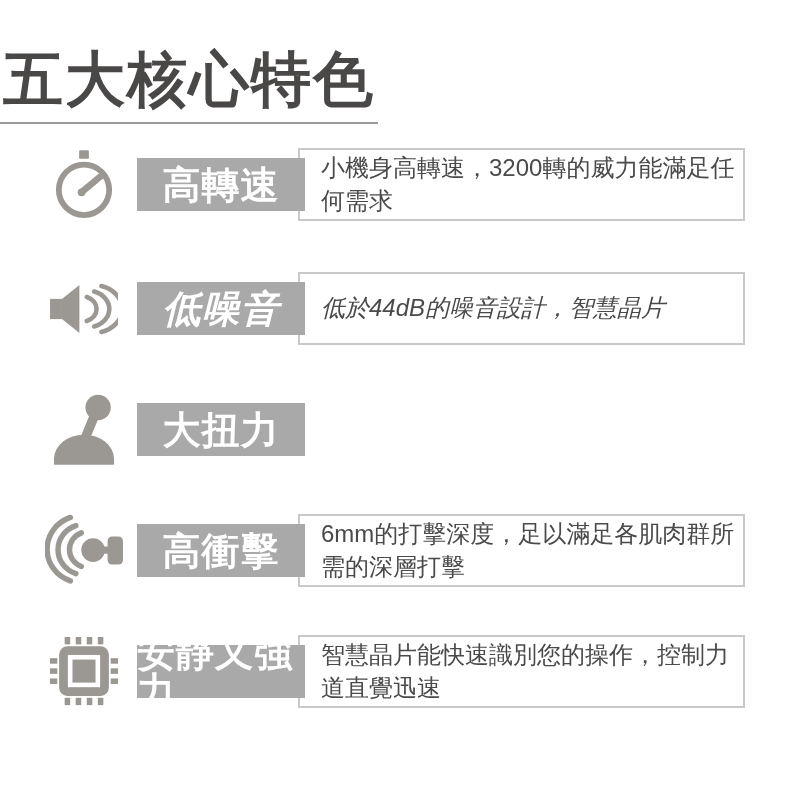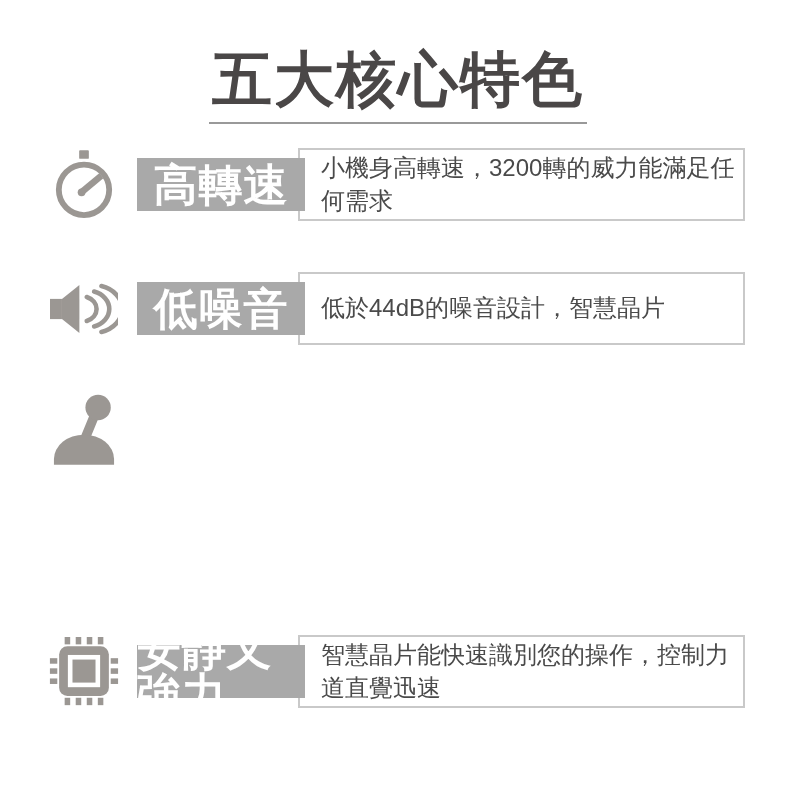--- a/index.html
+++ b/index.html
@@ -7,57 +7,57 @@
     width:800px; height:800px;
     background: var(--bg, #ffffff);
     font-family: "Liberation Sans", "DejaVu Sans", sans-serif;
     overflow:hidden;
   }
   .canvas { position:relative; width:800px; height:800px; }
 
   
   .title-wrap {
     position:absolute; top:50px; left:0; width:796px;
-    text-align:center;
+    text-align:left;
   }
   .page-title {
     display:inline-block;
     margin:0;
     font-size:60px;
     font-weight:bold;
     letter-spacing:2px;
     color: var(--title-text, #4a4747);
     padding:0 3px 12px 3px;
     border-bottom:2px solid var(--title-underline, #999999);
     line-height:1.0;
   }
 
   
   .feature-row { position:absolute; left:0; width:800px; height:73px; }
   .row-1 { top:148px; }
-  .row-2 { top:272px; }
+  .row-2 { top:272px;font-style:italic; }
   .row-3 { top:393px; }
   .row-4 { top:514px; }
   .row-5 { top:635px; }
 
   .icon-cell {
     position:absolute; left:40px; top:0; width:88px; height:73px;
     display:flex; align-items:center; justify-content:center;
     overflow:visible;
   }
   .icon-cell svg { display:block; }
   .ic-fill  { fill: var(--icon-gray, #9b9793); }
   .ic-strk  { fill:none; stroke: var(--icon-gray, #9b9793); }
 
   .feature-label {
     position:absolute; left:137px; top:10px;
     width:168px; height:53px;
     background: var(--label-bg, #a9a9a9);
     color: var(--label-text, #ffffff);
-    font-size:44px; font-weight:bold; letter-spacing:1px;
+    font-size:38px; font-weight:bold; letter-spacing:1px;
     display:flex; align-items:center; justify-content:center;
     z-index:2;
     line-height:1;
   }
 
   .feature-desc {
     position:absolute; left:298px; top:0;
     width:447px; height:73px;
     box-sizing:border-box;
     background:#ffffff;
@@ -111,22 +111,39 @@
   </div>
 
   <div class="feature-row row-3">
     <div class="icon-cell">
       <svg width="62" height="74" viewBox="0 0 66 78" aria-hidden="true">
         <path class="ic-strk" d="M 30 58 L 44 24" stroke-width="10" stroke-linecap="round"></path>
         <circle class="ic-fill" cx="48" cy="15" r="13.5"></circle>
         <path class="ic-fill" d="M 1 76 L 65 76 L 65 70 A 32 26 0 0 0 1 70 Z"></path>
       </svg>
     </div>
+    <div class="feature-label">大扭力</div>
   </div>
 
+  <div class="feature-row row-4">
+    <div class="icon-cell">
+      <svg width="78" height="74" viewBox="0 0 86 80" aria-hidden="true">
+        <path class="ic-strk" d="M 28 3 A 38 37 0 0 0 28 73" stroke-width="6" stroke-linecap="round"></path>
+        <path class="ic-strk" d="M 34 12 A 29 28 0 0 0 34 65" stroke-width="6" stroke-linecap="round"></path>
+        <path class="ic-strk" d="M 40 20 A 21 20 0 0 0 40 57" stroke-width="6" stroke-linecap="round"></path>
+        <circle class="ic-fill" cx="53" cy="39" r="13"></circle>
+        <rect class="ic-fill" x="63" y="35" width="10" height="8"></rect>
+        <rect class="ic-fill" x="69" y="24" width="17" height="31" rx="5"></rect>
+      </svg>
+    </div>
+    <div class="feature-label">高衝擊</div>
+    <div class="feature-desc">
+      <span>6mm的打擊深度，足以滿足各肌肉群所需的深層打擊</span>
+    </div>
+  </div>
 
   <div class="feature-row row-5">
     <div class="icon-cell">
       <svg width="70" height="76" viewBox="0 0 76 80" aria-hidden="true">
         <g class="ic-fill">
           <rect x="17" y="2" width="6" height="8"></rect>
           <rect x="29" y="2" width="6" height="8"></rect>
           <rect x="41" y="2" width="6" height="8"></rect>
           <rect x="53" y="2" width="6" height="8"></rect>
           <rect x="17" y="68" width="6" height="8"></rect>

